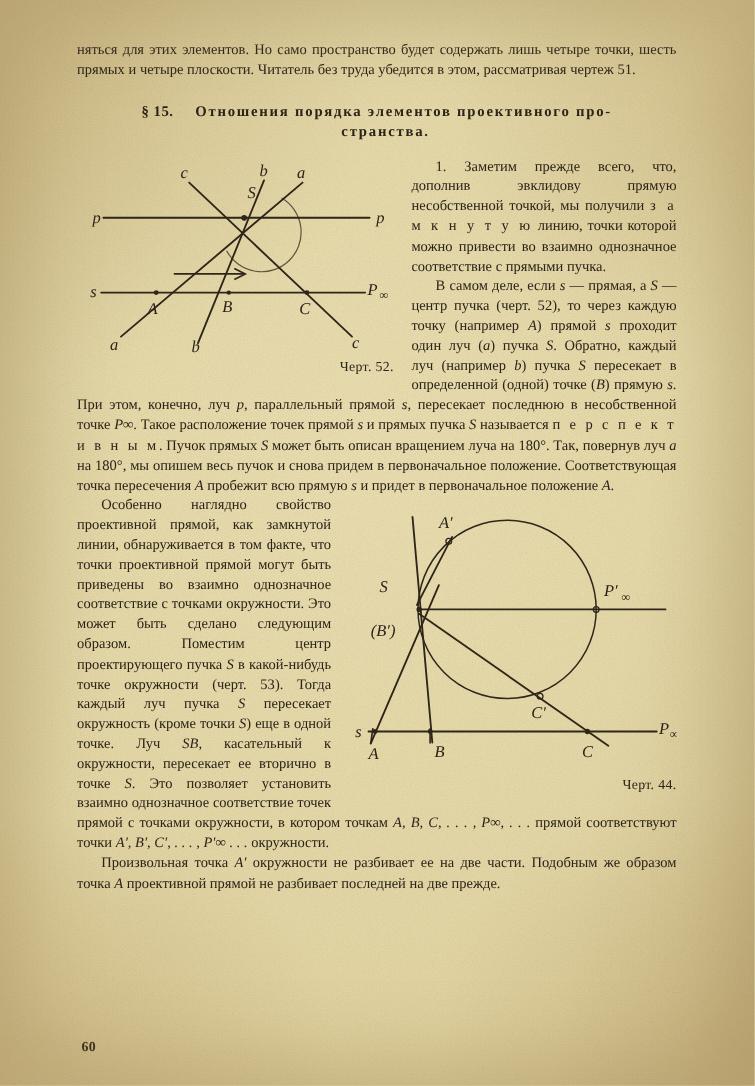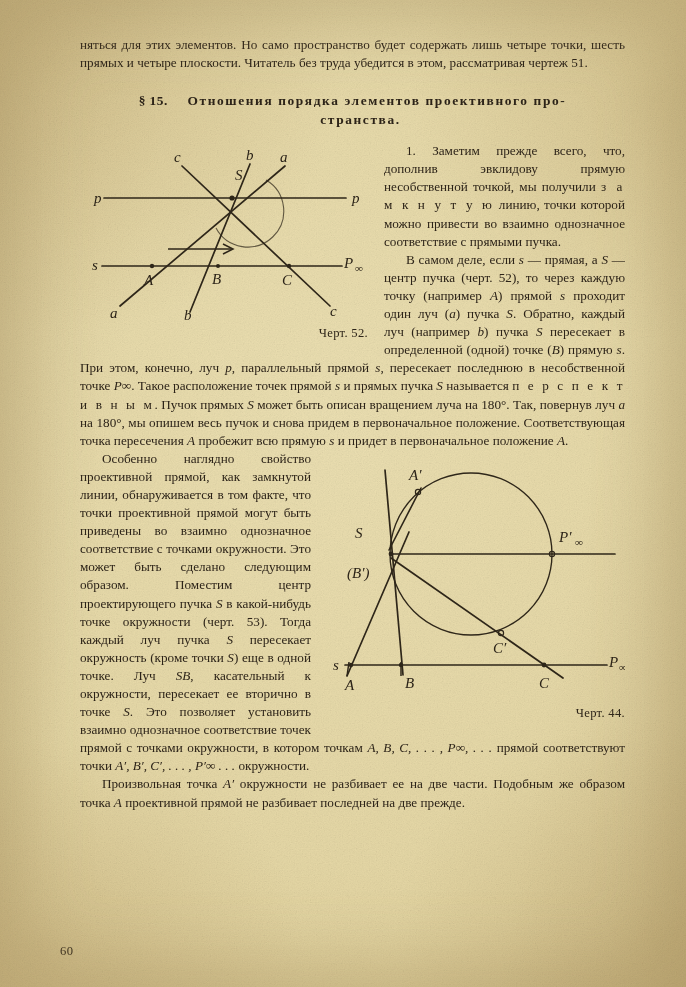--- a/index.html
+++ b/index.html
@@ -31,21 +31,21 @@
     position:absolute;inset:0;opacity:.20;pointer-events:none;mix-blend-mode:multiply;
   }
   #vignette{
     position:absolute;inset:0;pointer-events:none;
     box-shadow:inset 0 0 68px 24px rgba(150,124,76,.33);
   }
 
   
   #content{
     position:absolute;
-    left:80px;top:36px;width:545px;
+    left:70px;top:36px;width:545px;
     color:#2c2318;
     font-size:13.2px;
     line-height:18.1px;
     text-align:justify;
     text-justify:inter-word;
     -webkit-font-smoothing:none;
   }
   .p{margin:0;text-align:justify;}
   .indent{text-indent:22px;}
   .sec-head{
@@ -76,22 +76,22 @@
   }
   .figwrap{position:relative;}
   svg{display:block;}
   .stroke{stroke:#2e2619;fill:none;}
   .lbl{
     font-family:"Liberation Serif", serif;
     font-style:italic;font-size:15px;fill:#2b2318;
   }
   .lbl.sm{font-size:11px;}
   #pageno{
-    position:absolute;left:60px;top:944px;
-    font-size:12.6px;color:#33291b;letter-spacing:.4px;
+    position:absolute;left:74px;top:944px;
+    font-size:12.6px;color:#33291b;letter-spacing:.4px;font-weight:bold;
   }
 </style>
 </head>
 <body>
 
 <div id="page">
 
   <svg id="grain" width="686" height="987" viewBox="0 0 686 987" preserveAspectRatio="none">
     <filter id="fgrain">
       <feTurbulence type="fractalNoise" baseFrequency="0.85" numOctaves="3" seed="7"></feTurbulence>

